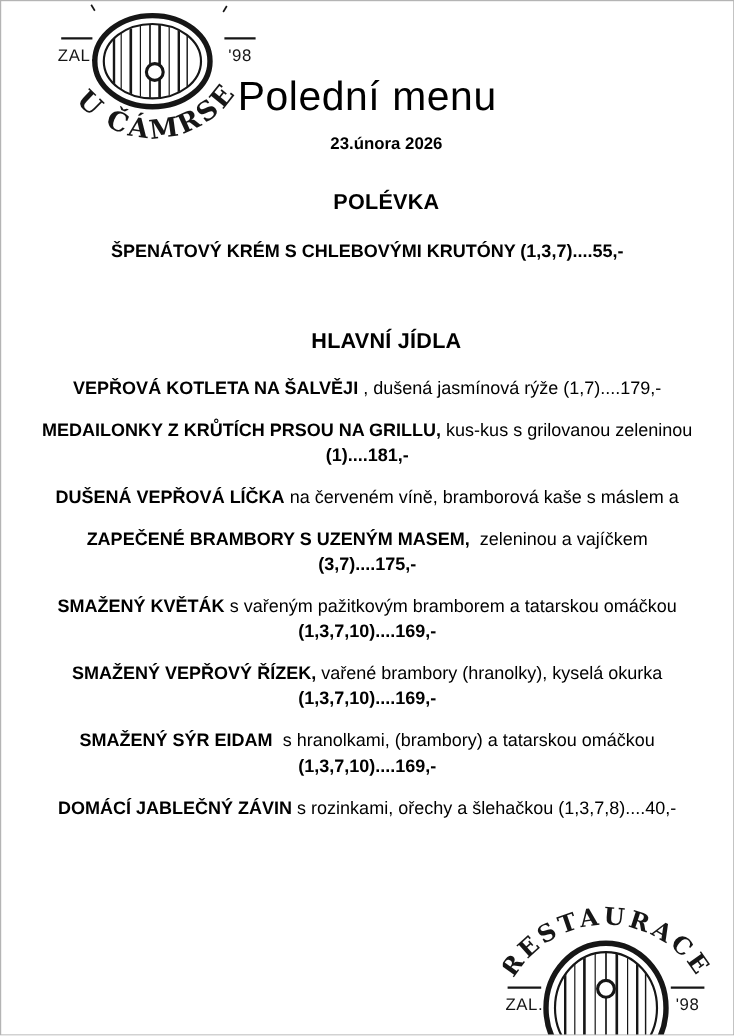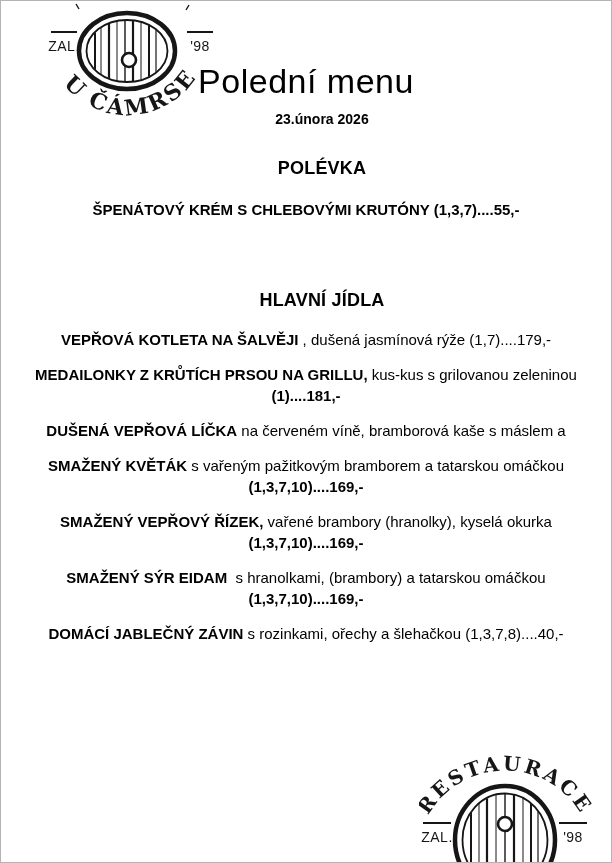--- a/index.html
+++ b/index.html
@@ -26,21 +26,21 @@
     margin:10px 0 0; text-align:center;
     font-size:14px; font-weight:700; line-height:16px;padding-left:32px;
   }
   .sec {
     margin:0; text-align:center;
     font-size:18px; font-weight:700; line-height:22px;
     letter-spacing:0.2px;
     padding-left:32px;
   }
   #sec-soup { margin-top:30px; }
-  #sec-mains { margin-top:69px; }
+  #sec-mains { margin-top:53px; }
   .dish {
     margin:0; text-align:center;
     font-size:15px; line-height:21px;
     white-space:pre-wrap;
     padding:0 32px;
   }
   .soup { margin-top:20px; }
   .dishes { margin-top:18px; }
   .dish + .dish { margin-top:14px; }
   .dish .b { font-weight:700; }
@@ -92,20 +92,21 @@
   <div class="date">23.února 2026</div>
 
   <h2 class="sec" id="sec-soup">POLÉVKA</h2>
   <p class="dish soup"><span class="b">ŠPENÁTOVÝ KRÉM S CHLEBOVÝMI KRUTÓNY (1,3,7)....55,-</span><span class="r"></span></p>
 
   <h2 class="sec" id="sec-mains">HLAVNÍ JÍDLA</h2>
   <div class="dishes">
     <p class="dish"><span class="b">VEPŘOVÁ KOTLETA NA ŠALVĚJI</span><span class="r"> , dušená jasmínová rýže (1,7)....179,-</span></p>
     <p class="dish"><span class="b">MEDAILONKY Z KRŮTÍCH PRSOU NA GRILLU,</span><span class="r"> kus-kus s grilovanou zeleninou</span><span class="l2">(1)....181,-</span></p>
     <p class="dish"><span class="b">DUŠENÁ VEPŘOVÁ LÍČKA</span><span class="r"> na červeném víně, bramborová kaše s máslem a</span></p>
+    <p class="dish"><span class="b">ZAPEČENÉ BRAMBORY S UZENÝM MASEM,</span><span class="r">  zeleninou a vajíčkem</span><span class="l2">(3,7)....175,-</span></p>
     <p class="dish"><span class="b">SMAŽENÝ KVĚTÁK</span><span class="r"> s vařeným pažitkovým bramborem a tatarskou omáčkou</span><span class="l2">(1,3,7,10)....169,-</span></p>
     <p class="dish"><span class="b">SMAŽENÝ VEPŘOVÝ ŘÍZEK,</span><span class="r"> vařené brambory (hranolky), kyselá okurka</span><span class="l2">(1,3,7,10)....169,-</span></p>
     <p class="dish"><span class="b">SMAŽENÝ SÝR EIDAM</span><span class="r">  s hranolkami, (brambory) a tatarskou omáčkou</span><span class="l2">(1,3,7,10)....169,-</span></p>
     <p class="dish"><span class="b">DOMÁCÍ JABLEČNÝ ZÁVIN</span><span class="r"> s rozinkami, ořechy a šlehačkou (1,3,7,8)....40,-</span></p>
   </div>
 
   <svg class="logo logo-bottom" width="180" height="112" viewBox="0 0 180 112">
     <path id="arc-bot" d="M 14,56 A 88,88 0 0 1 158,56" fill="none"></path>
     <text font-size="20" font-weight="bold" letter-spacing="3" fill="#161616" font-family="'DejaVu Serif', serif" text-anchor="middle">
       <textPath href="#arc-bot" startOffset="50%">RESTAURACE</textPath>

